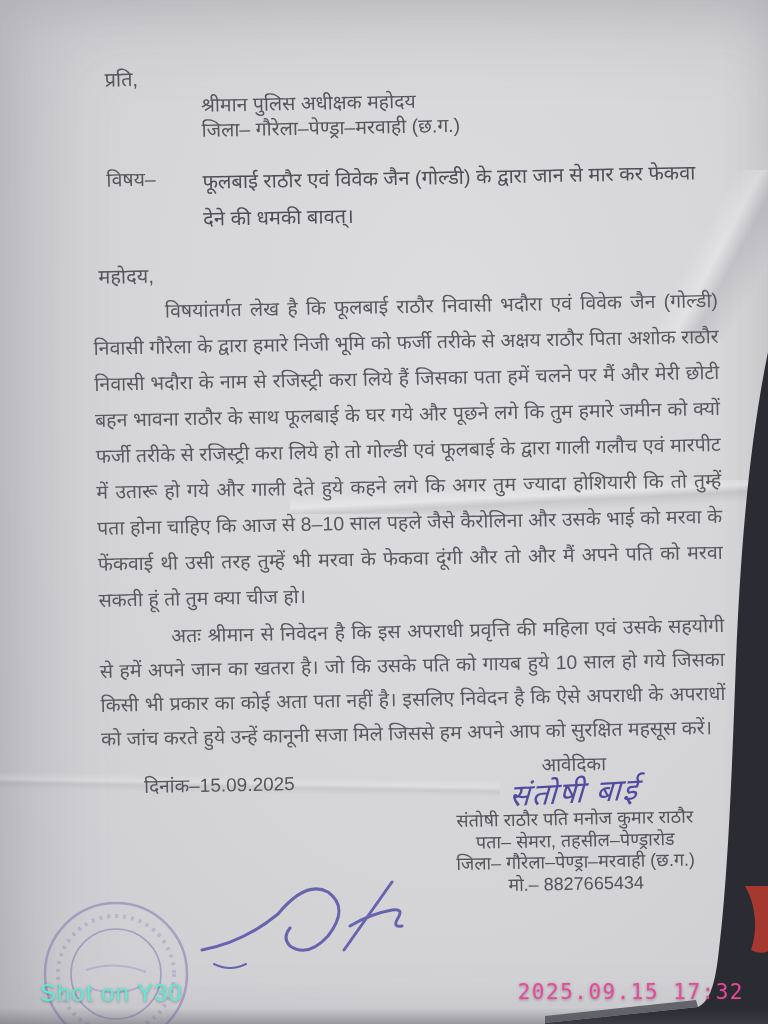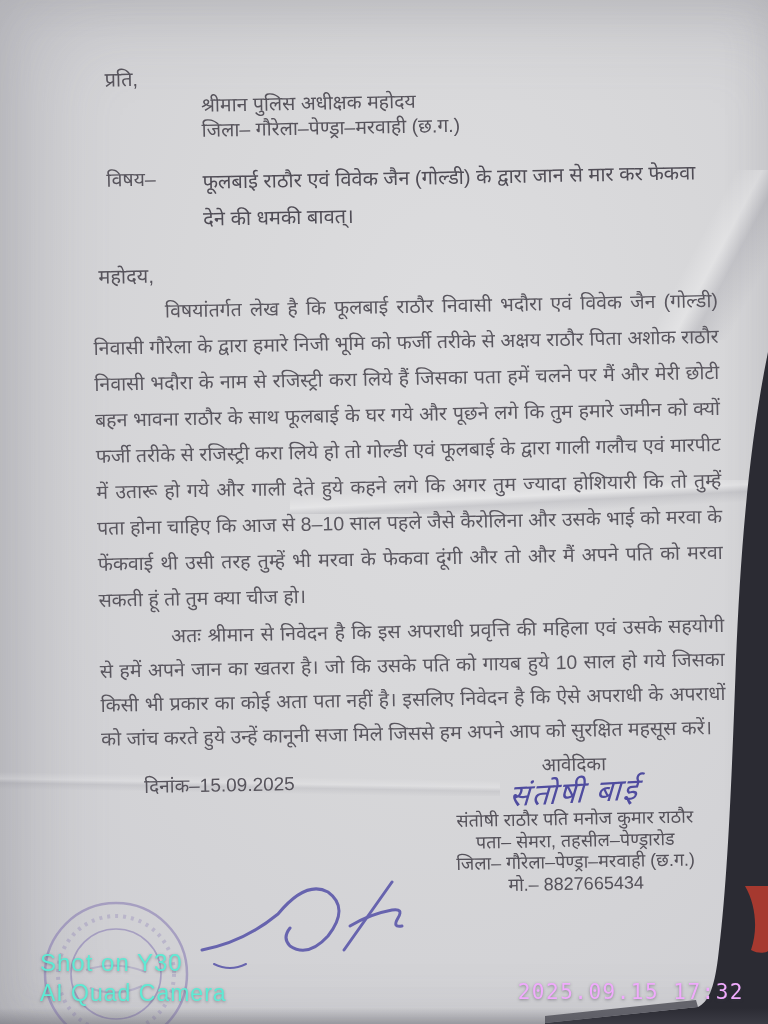--- a/index.html
+++ b/index.html
@@ -64,21 +64,21 @@
   
   .stamp-svg{position:absolute;left:6px;top:852px;pointer-events:none;}
   
   .wm-left{
     position:absolute;left:40px;bottom:16px;color:#5eead4;
     text-shadow:0 1px 3px rgba(60,60,70,.45);
     line-height:30px;font-size:24px;letter-spacing:1px;font-weight:500;
   }
   .wm-left .wm-line2{font-size:23px;}
   .wm-right{
-    position:absolute;right:24px;bottom:20px;color:#f0abfc;
+    position:absolute;right:24px;bottom:20px;color:#ec4899;
     font-family:"DejaVu Sans Mono","Liberation Mono",monospace;
     font-size:21px;letter-spacing:1.5px;
     text-shadow:0 1px 3px rgba(60,60,70,.5);
   }
 </style>
 </head>
 <body>
 
 <div class="viewport">
 
@@ -132,17 +132,16 @@
         <div class="sig-detail">जिला– गौरेला–पेण्ड्रा–मरवाही (छ.ग.)</div>
         <div class="sig-detail">मो.– 8827665434</div>
       </div>
     </div>
   </div>
 
   <div class="paper-bottom-shadow"></div>
 
   <div class="wm-left">
     <div class="wm-line1">Shot on Y30</div>
-    <div class="wm-line2">AI Quad Camera</div>
   </div>
   <div class="wm-right">2025.09.15 17:32</div>
 
 </div>
 
 </body></html>

